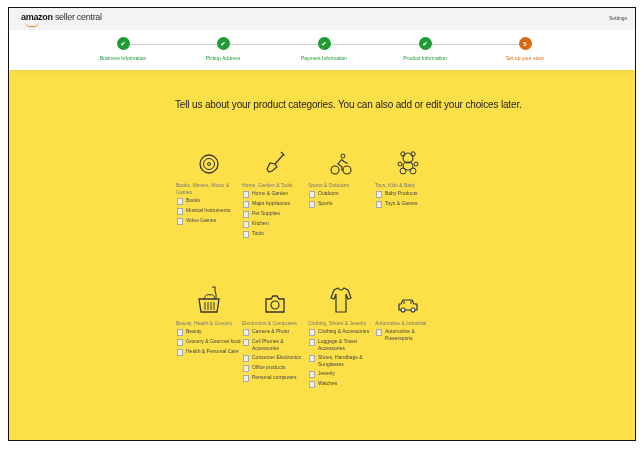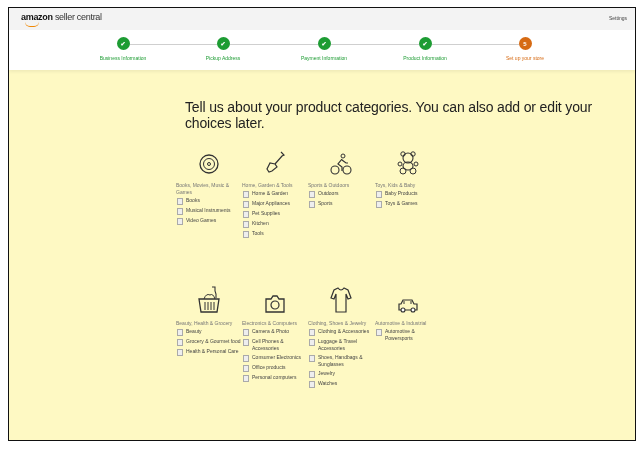--- a/index.html
+++ b/index.html
@@ -1,33 +1,33 @@
 <!DOCTYPE html>
 <html><head>
 <meta charset="utf-8">
 <style>
   html, body { margin:0; padding:0; background:#ffffff; }
   body { width:644px; height:452px; position:relative; overflow:hidden; font-family:"Liberation Sans", sans-serif; color:#333; }
-  .frame { position:absolute; left:8px; top:7px; width:628px; height:434px; border:1px solid #111; box-sizing:border-box; background:#fef9c3; }
+  .frame { position:absolute; left:8px; top:7px; width:628px; height:434px; border:1px solid #111; box-sizing:border-box; background:#fde047; }
   .topbar { position:absolute; left:0; top:0; right:0; height:22px; background:#f3f3f3; border-bottom:1px solid #e4e4e4; }
   .logo { position:absolute; left:12px; top:4px; font-size:9px; letter-spacing:-0.3px; }
   .logo .amz { font-weight:bold; color:#111; }
   .logo .sc { color:#333; }
   .logo .smile { position:absolute; left:4px; top:10px; width:14px; height:4px; border-bottom:1.5px solid #f08804; border-radius:0 0 8px 8px; }
   .settings { position:absolute; right:8px; top:7px; font-size:5px; color:#444; }
   .stepper { position:absolute; left:0; right:0; top:22px; height:40px; background:#fff; box-shadow:0 2px 3px rgba(0,0,0,0.06); }
   .step-line { position:absolute; top:14px; height:1px; background:#cfcfcf; }
   .step { position:absolute; top:7px; width:100px; margin-left:-50px; text-align:center; }
   .step .dot { width:13px; height:13px; border-radius:50%; margin:0 auto; display:flex; align-items:center; justify-content:center; color:#fff; font-size:6px; font-weight:bold; }
   .step .dot.done { background:#1d9c33; }
   .step .dot.current { background:#d66a13; }
   .step .lbl { font-size:5px; margin-top:5px; }
   .step .lbl.done { color:#1d9c33; }
   .step .lbl.current { color:#d66a13; }
-  .intro { position:absolute; left:176px; top:91px; font-size:14px; color:#222; letter-spacing:-0.15px; }
+  .intro { position:absolute; left:166px; top:91px; font-size:10px; color:#222; letter-spacing:-0.15px; }
   .cat { position:absolute; width:66px; font-size:5px; color:#555; }
   .cat .icon { height:34px; display:flex; justify-content:center; align-items:flex-end; margin-bottom:6px; }
   .cat .title { color:#777; line-height:7px; margin-bottom:1px; }
   .cat .opt { display:flex; align-items:flex-start; line-height:7px; margin-bottom:2px; color:#444; }
   .cat .cb { flex:0 0 auto; width:4px; height:5px; border:0.6px solid #aaa; background:#eee; margin:1px 3px 0 1px; }
 </style>
 </head>
 <body>
 
 <div class="frame">

